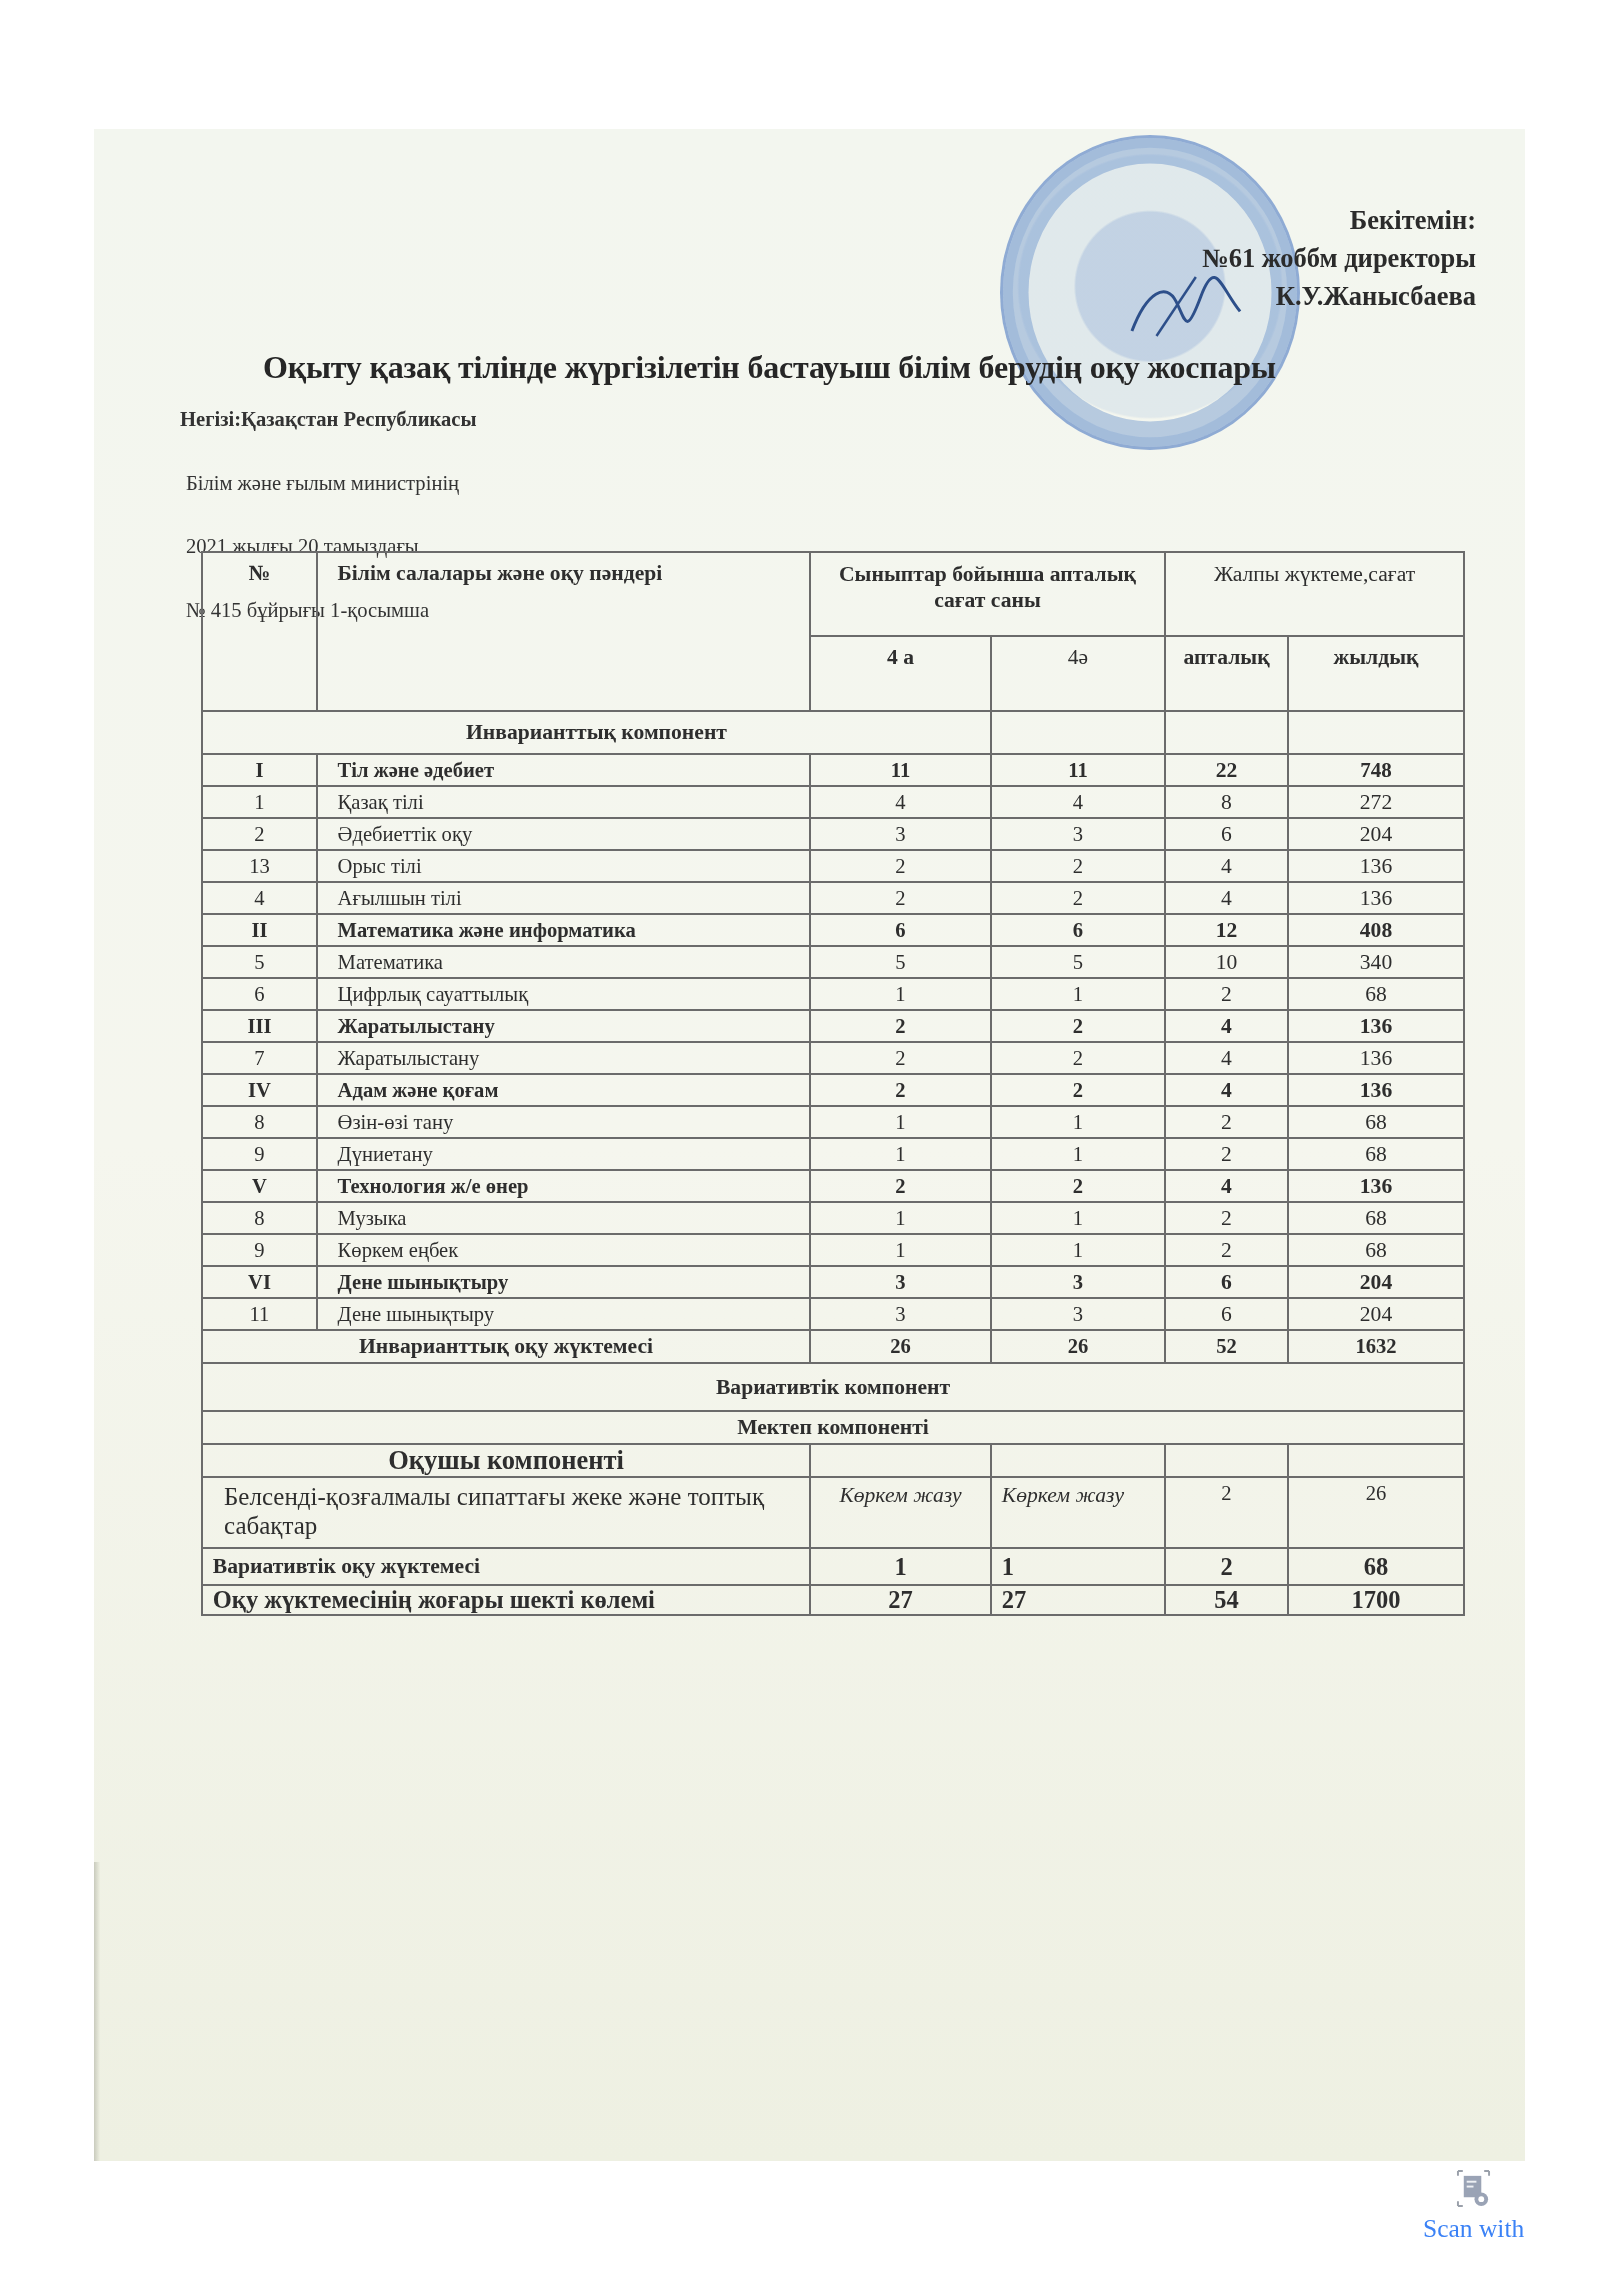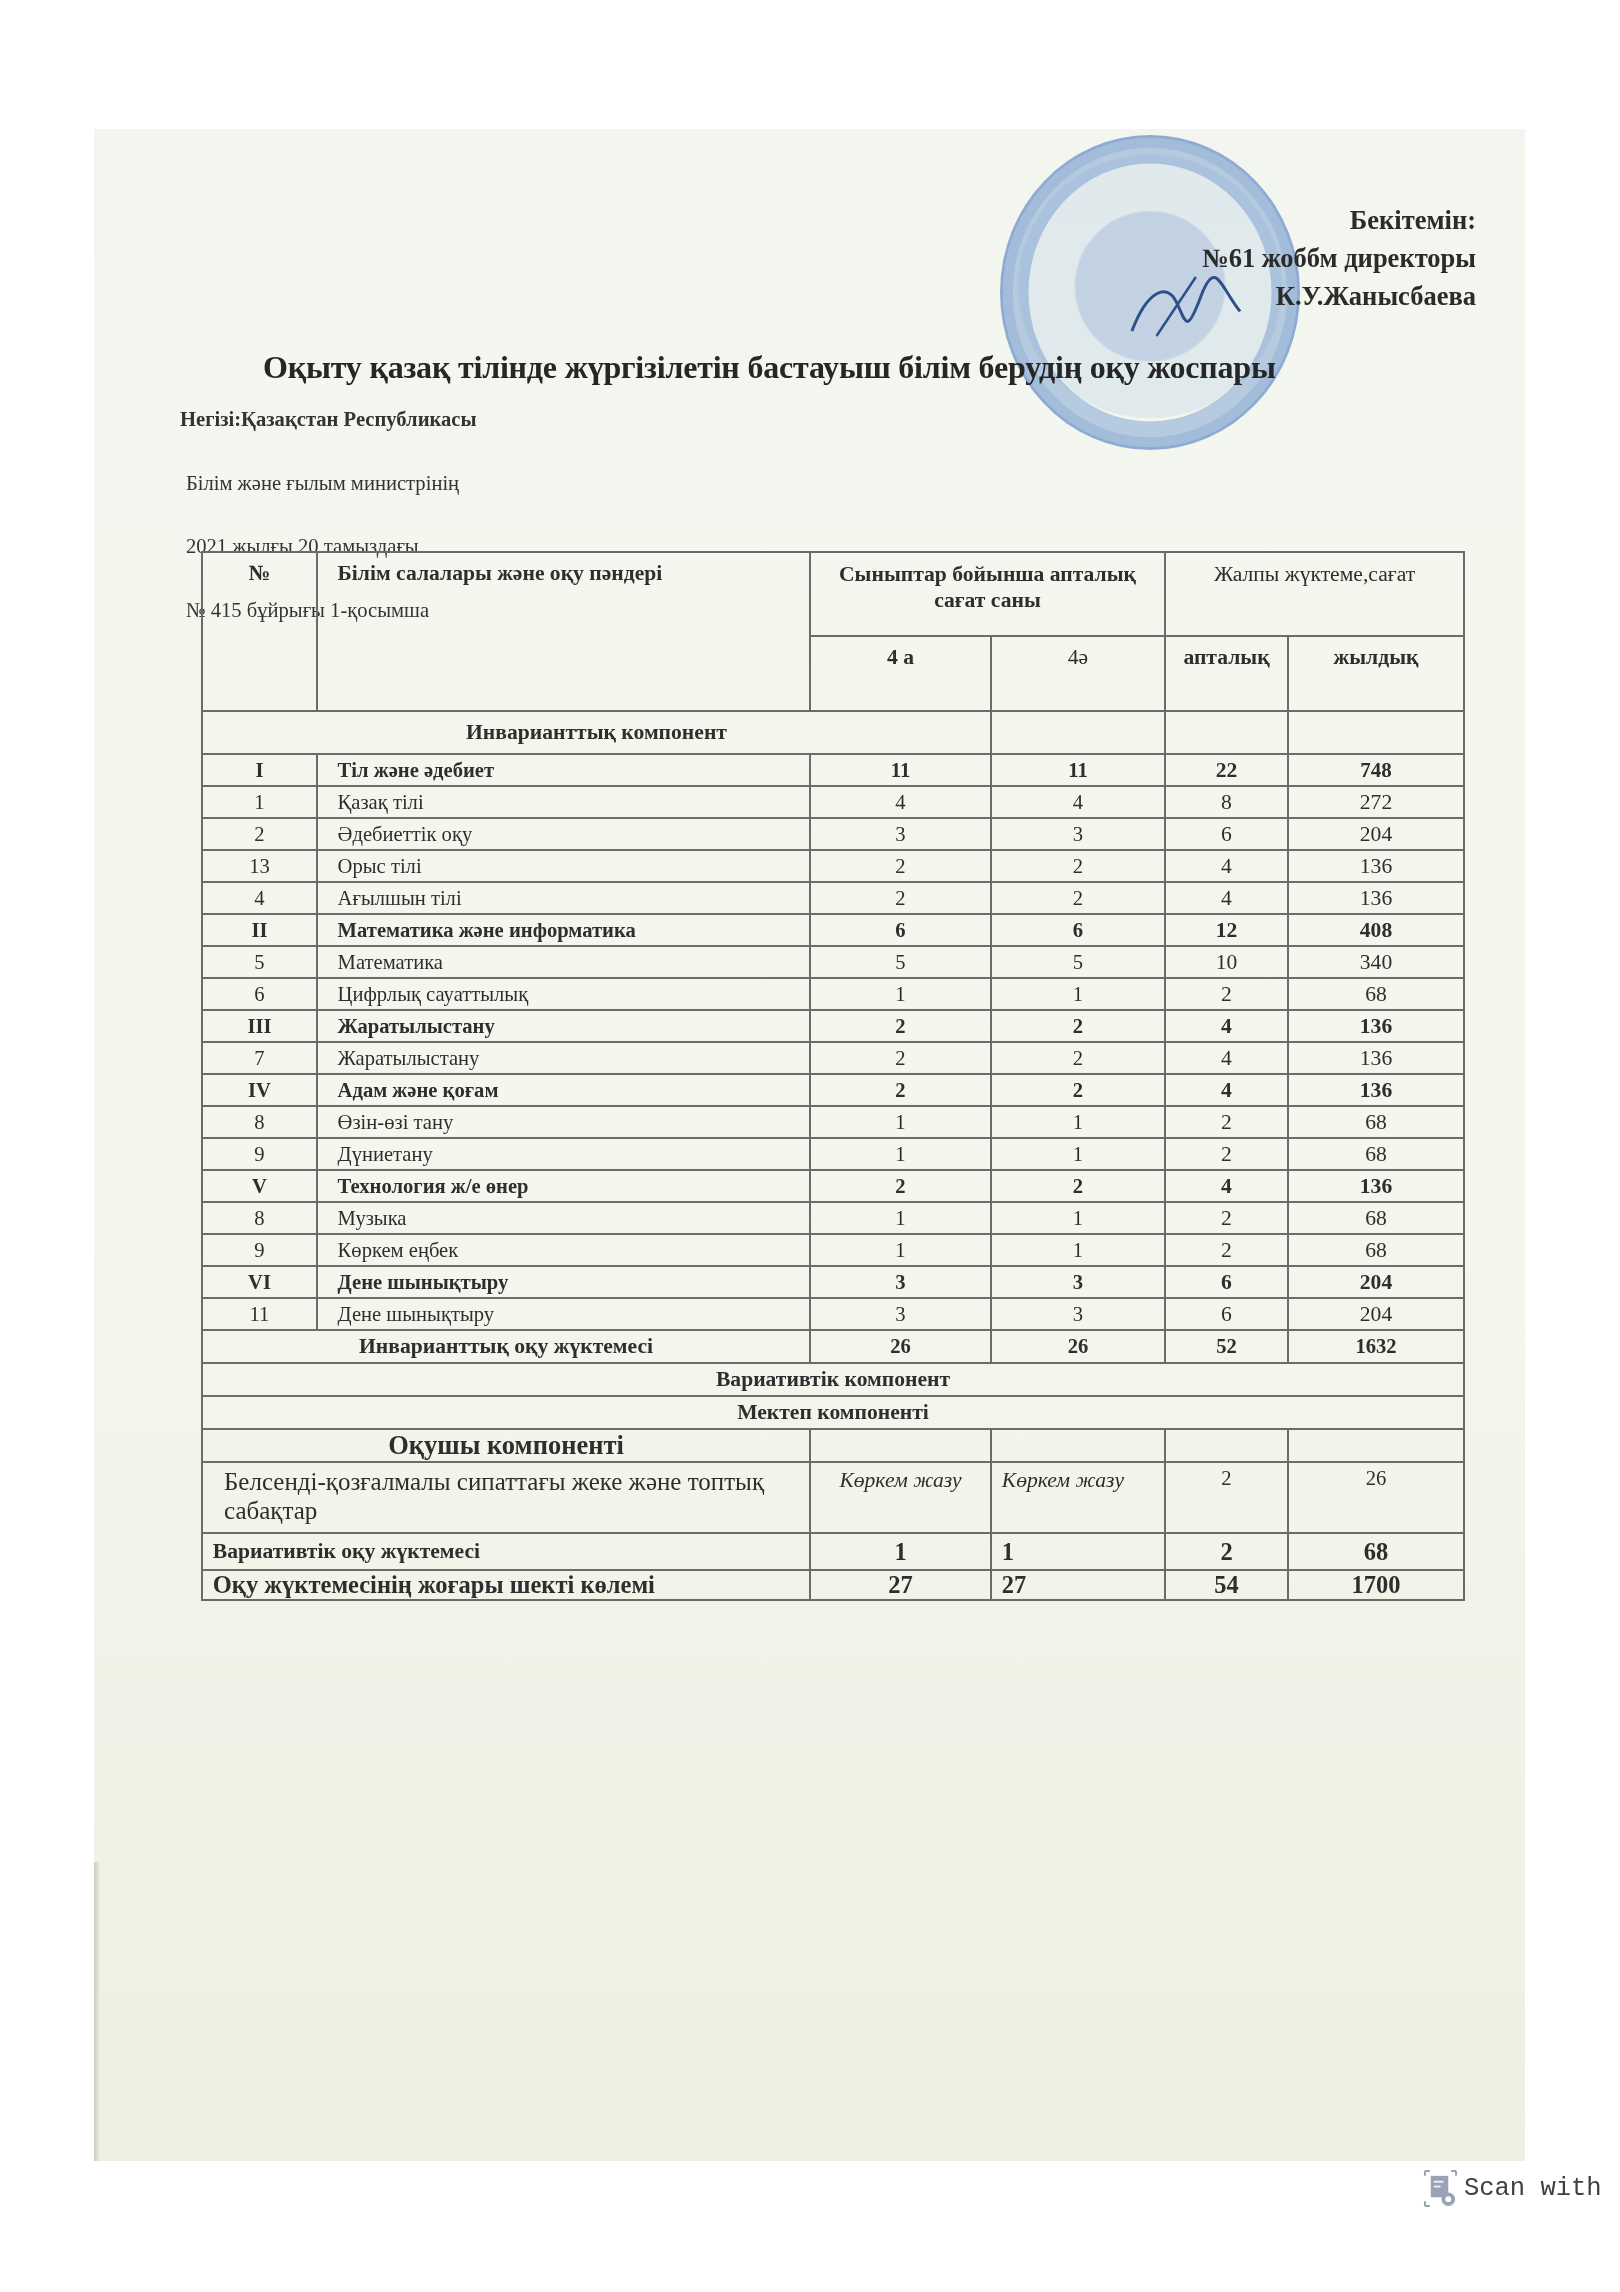--- a/index.html
+++ b/index.html
@@ -41,21 +41,21 @@
   .tbl th { font-weight:bold; font-size:21.6px; vertical-align:top; padding-top:7.8px; }
   .c-no { text-align:center; }
   .c-name { text-align:left; padding-left:19.6px !important; }
   .c-num { text-align:center; }
   .bold { font-weight:bold; }
   .section td { text-align:center; font-weight:bold; font-size:21.6px; }
   .row35 td { height:30px; }
   .ital { font-style:italic; font-size:21.6px; line-height:27.4px; }
   .vcell-top { vertical-align:top !important; padding-top:3.9px !important; }
 
-  .scanwith { position:absolute; left:1423px; top:2169px; display:flex; align-items:center; gap:5.9px; font-family:Liberation Mono, monospace; font-size:25.5px; color:#404040; }
+  .scanwith { position:absolute; left:1423px; top:2169px; display:flex; align-items:center; gap:5.9px; font-family:Liberation Serif, serif; font-size:25.5px; color:#3b82f6;flex-direction:column; }
   .scan-icon { width:35px; height:39px; position:relative; }
 </style>
 </head>
 <body>
 
 <div class="paper"></div>
 <div class="paper-shadow-left"></div>
 
 <div class="stamp"></div>
 <svg class="signature" viewBox="0 0 120 70">
@@ -254,21 +254,21 @@
       </tr>
     </tbody>
   <tbody>
     <tr style="height:33px">
       <td colspan="2" class="c-num bold" style="font-size:21.6px">Инварианттық оқу жүктемесі</td>
       <td class="c-num bold">26</td>
       <td class="c-num bold">26</td>
       <td class="c-num bold">52</td>
       <td class="c-num bold">1632</td>
     </tr>
-    <tr class="section" style="height:33px">
+    <tr class="section" style="height:48px">
       <td colspan="6">Вариативтік компонент</td>
     </tr>
     <tr class="section" style="height:33px">
       <td colspan="6">Мектеп компоненті</td>
     </tr>
     <tr class="section" style="height:28px">
       <td colspan="2" style="font-size:26.5px">Оқушы компоненті</td>
       <td></td>
         <td></td>
         <td></td>

